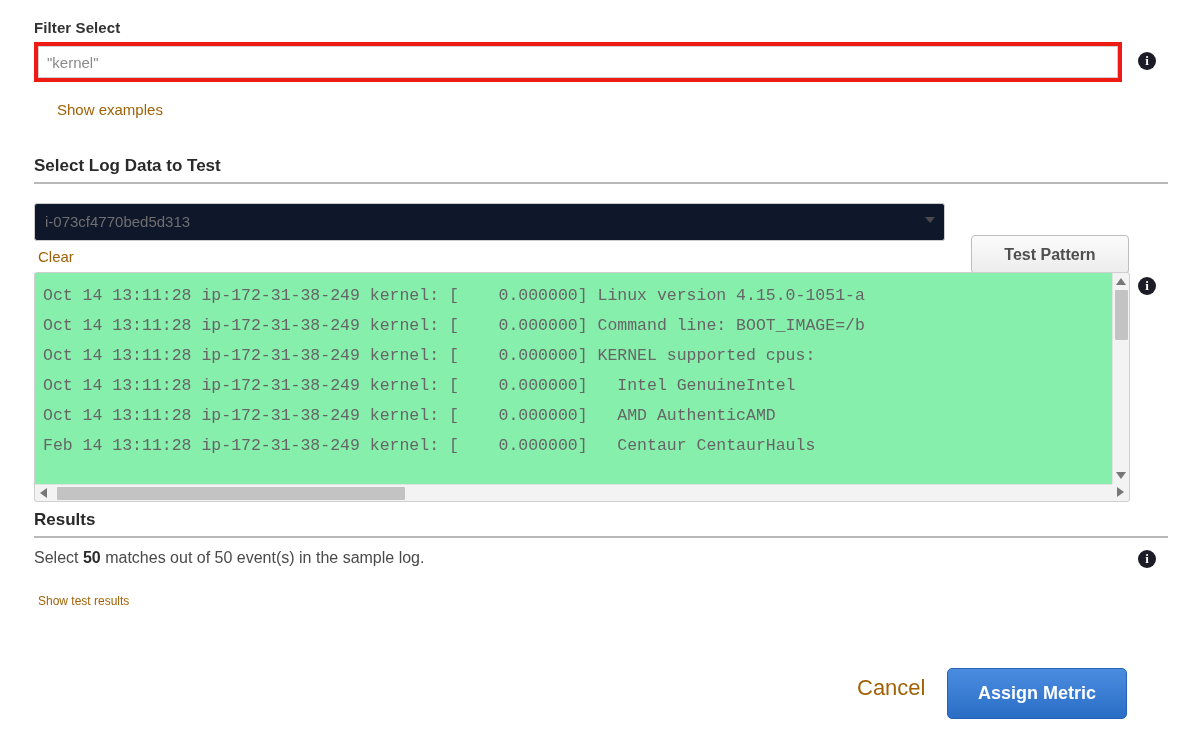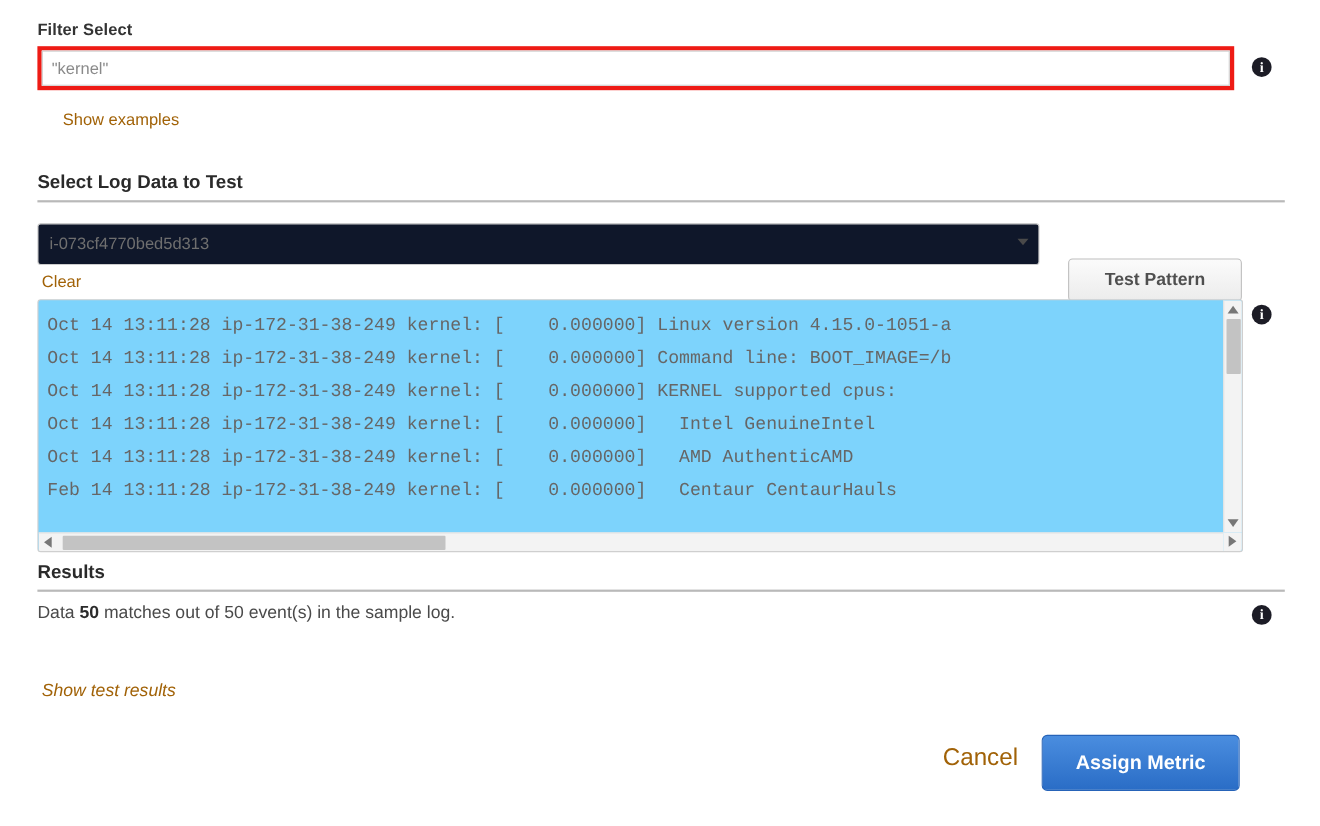--- a/index.html
+++ b/index.html
@@ -126,21 +126,21 @@
 
   #clear-link { position: absolute; left: 38px; top: 248px; }
 
   
   .log-box {
     position: absolute;
     left: 34px; top: 272px;
     width: 1096px; height: 230px;
     border: 1px solid #cfcfcf;
     border-radius: 3px;
-    background: #7dd3fc;
+    background: #86efac;
     overflow: hidden;
   }
   .log-inner {
     position: absolute;
     left: 0; top: 0;
     right: 17px; bottom: 17px;
     overflow: hidden;
     padding: 8px 0 0 8px;
   }
   .log-line {
@@ -218,21 +218,21 @@
 
   
   #results-text {
     position: absolute;
     left: 34px; top: 549px;
     font-size: 16px;
     color: #4a4a4a;
   }
   #results-text b { color: #2b2b2b; }
 
-  #show-test-results { position: absolute; left: 38px; top: 620px; font-size: 16px; font-style: italic; }
+  #show-test-results { position: absolute; left: 38px; top: 594px; font-size: 12px; }
 
   
   #cancel-link {
     position: absolute;
     left: 857px; top: 675px;
     font-size: 22px;
   }
   .btn-primary {
     position: absolute;
     left: 947px; top: 668px;
@@ -296,21 +296,21 @@
       <div class="hthumb"></div>
     </div>
 
     <div class="hcorner">
       <span class="arrow-rt"></span>
     </div>
   </div>
 
   <div class="section-head" id="head-results">Results</div>
 
-  <div id="results-text"><span>Data </span><b>50</b><span> matches out of 50 event(s) in the sample log.</span></div>
+  <div id="results-text"><span>Select </span><b>50</b><span> matches out of 50 event(s) in the sample log.</span></div>
 
   <div class="info-icon" id="info-results">i</div>
 
   <a class="link" id="show-test-results">Show test results</a>
 
   <a class="link" id="cancel-link">Cancel</a>
   <button class="btn-primary">Assign Metric</button>
 
 </div>
 

